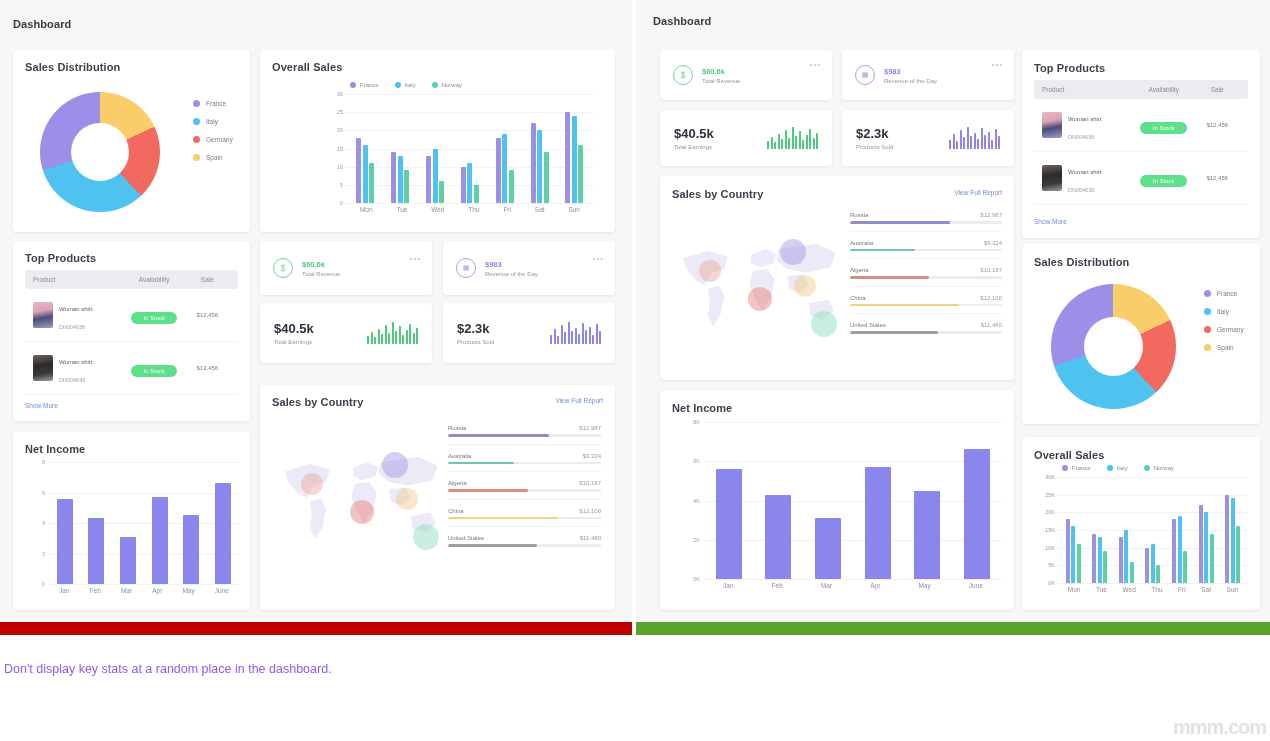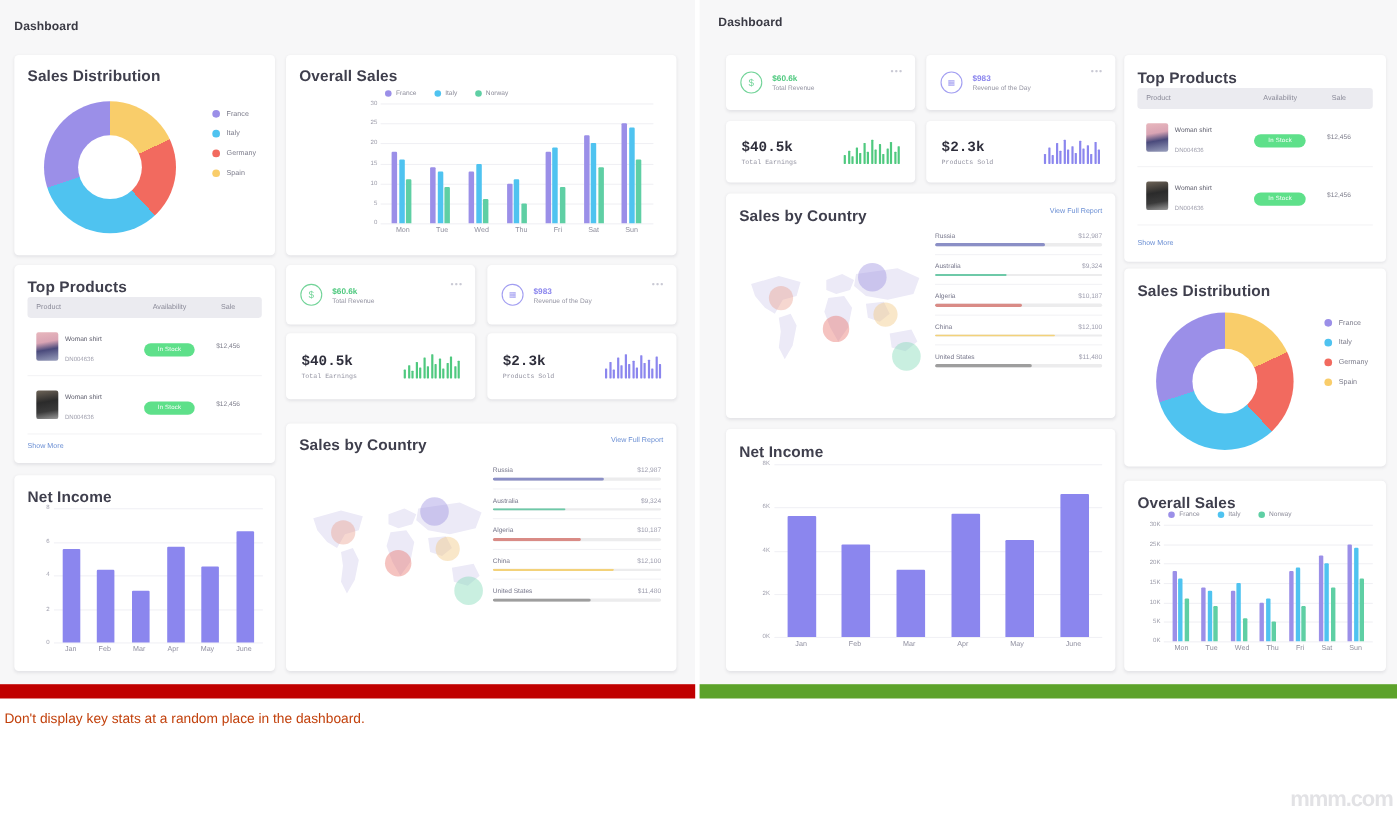--- a/index.html
+++ b/index.html
@@ -22,21 +22,21 @@
     letter-spacing: .1px;
   }
   .left .dash-title  { position: absolute; left: 13px; top: 18px; }
   .right .dash-title { position: absolute; left: 653px; top: 15px; }
 
   .card {
     position: absolute; background: #fff; border-radius: 4px;
     box-shadow: 0 1px 3px rgba(30,30,60,.09);
   }
   .card-title {
-    font-size: 14px; font-weight: bold; color: #3f3f4d; letter-spacing: .1px;
+    font-size: 11px; font-weight: bold; color: #3f3f4d; letter-spacing: .1px;
   }
 
   
   .donut-wrap { position: absolute; }
   .legend { position: absolute; font-size: 6.5px; color: #7b7b8a; }
   .legend-row { display: flex; align-items: center; margin-bottom: 11px; }
   .legend-dot { width: 7px; height: 7px; border-radius: 50%; margin-right: 6px; flex: 0 0 auto; }
 
   
   .gbar { position: absolute; }
@@ -88,21 +88,21 @@
   
   .stat-sm { display: flex; align-items: center; height: 100%; padding: 0 13px; }
   .stat-ring {
     width: 20px; height: 20px; border-radius: 50%; border: 1px solid currentColor;
     display: flex; align-items: center; justify-content: center;
     font-size: 9px; margin-right: 9px; flex: 0 0 auto; opacity: .8;
   }
   .stat-amt-sm { font-size: 7.5px; font-weight: bold; }
   .stat-lbl-sm { font-size: 6px; color: #9494a2; margin-top: 2px; }
   .dots { position: absolute; right: 11px; top: 13px; color: #c9c9d4; font-size: 8px; letter-spacing: 1px; }
-  .stat-lg { display: flex; align-items: center; justify-content: space-between; height: 100%; padding: 0 14px; font-family: Liberation Mono, monospace; }
+  .stat-lg { display: flex; align-items: center; justify-content: space-between; height: 100%; padding: 0 14px; }
   .stat-amt-lg { font-size: 13px; font-weight: bold; color: #2f2f3c; }
   .stat-lbl-lg { font-size: 6px; color: #9494a2; margin-top: 3px; }
   .spark { display: flex; align-items: flex-end; gap: 1.5px; height: 22px; }
   .spark i { display: block; width: 2px; border-radius: .5px; }
 
   
   .ctry-row { margin-bottom: 8px; }
   .ctry-top { display: flex; justify-content: space-between; align-items: baseline; margin-bottom: 3px; }
   .ctry-name { font-size: 6px; color: #76768a; }
   .ctry-val  { font-size: 6px; color: #9a9aab; }
@@ -114,21 +114,21 @@
   
   .map-box { position: absolute; }
   .bubble { position: absolute; border-radius: 50%; }
 
   
   .foot { position: absolute; top: 622px; height: 119px; }
   .foot.left  { left: 0;   width: 632px; }
   .foot.right { left: 636px; width: 634px; }
   .foot-bar { height: 13px; }
   .foot-h { font-size: 17px; font-weight: bold; margin: 16px 0 0 0; }
-  .foot-p { font-size: 12.5px; color: #c2410c; line-height: 1.55; margin-top: 9px; }
+  .foot-p { font-size: 12.5px; color: #8b5cf6; line-height: 1.55; margin-top: 25px; }
   .foot.left  .foot-h, .foot.left .foot-p  { margin-left: 4px; }
   .foot.right .foot-h, .foot.right .foot-p { margin-left: 13px; }
   .watermark {
     position: absolute; right: 4px; bottom: 2px;
     font-size: 20px; font-weight: bold; color: rgba(160,160,170,.30);
     letter-spacing: -1px;
   }
 </style>
 </head>
 <body>

